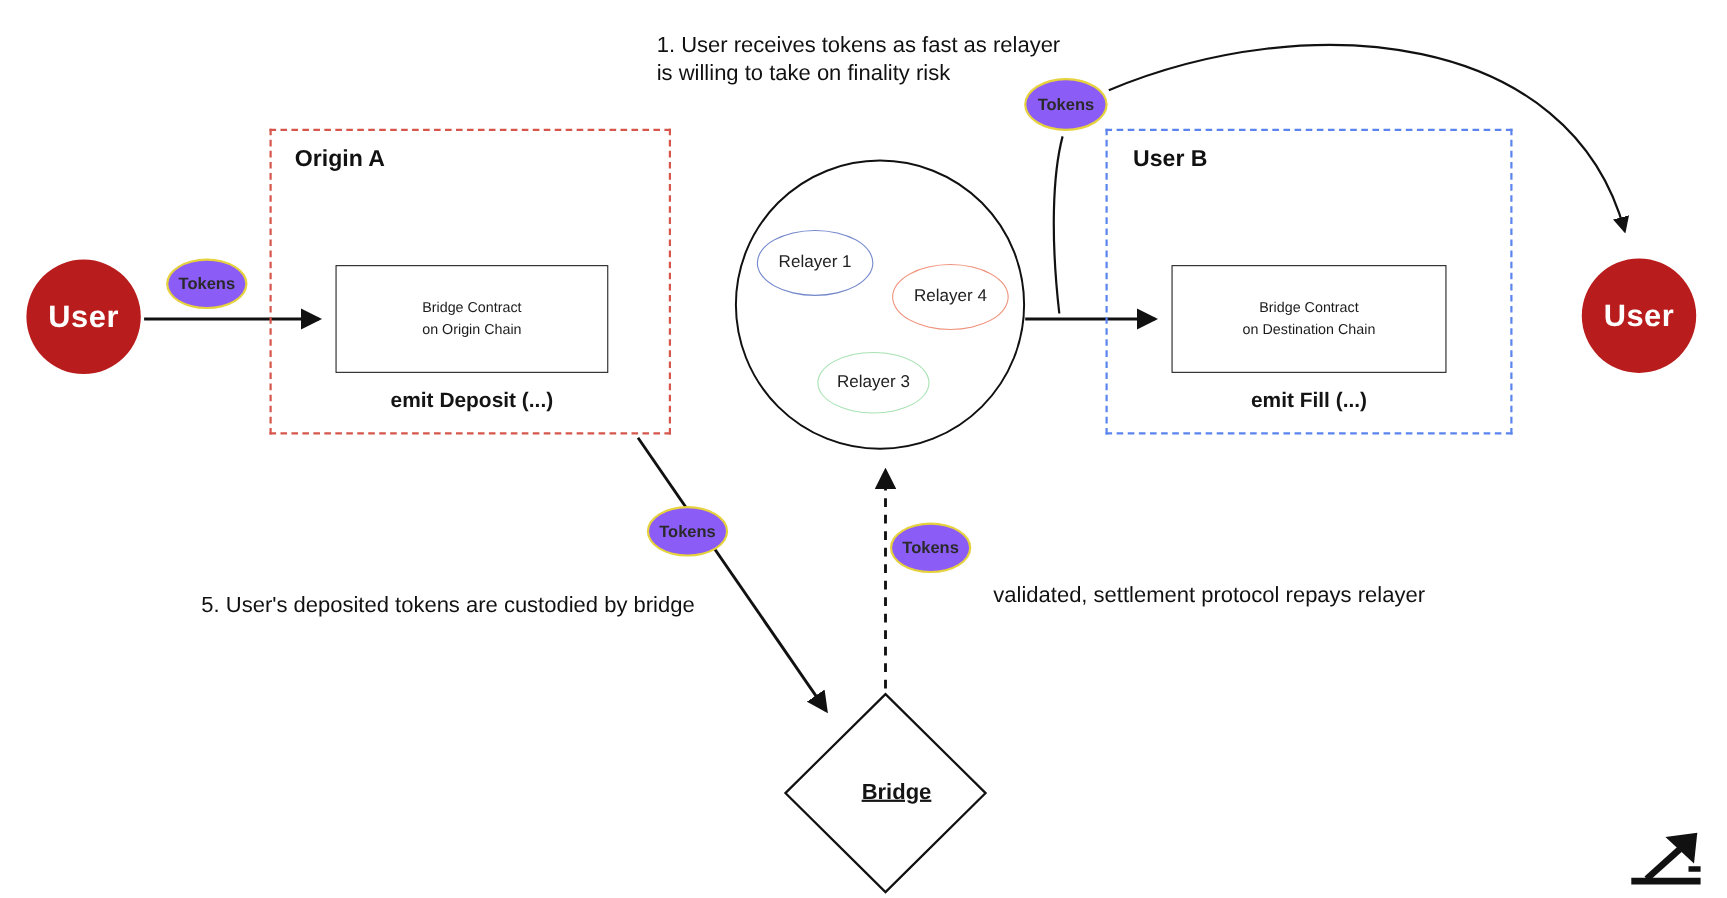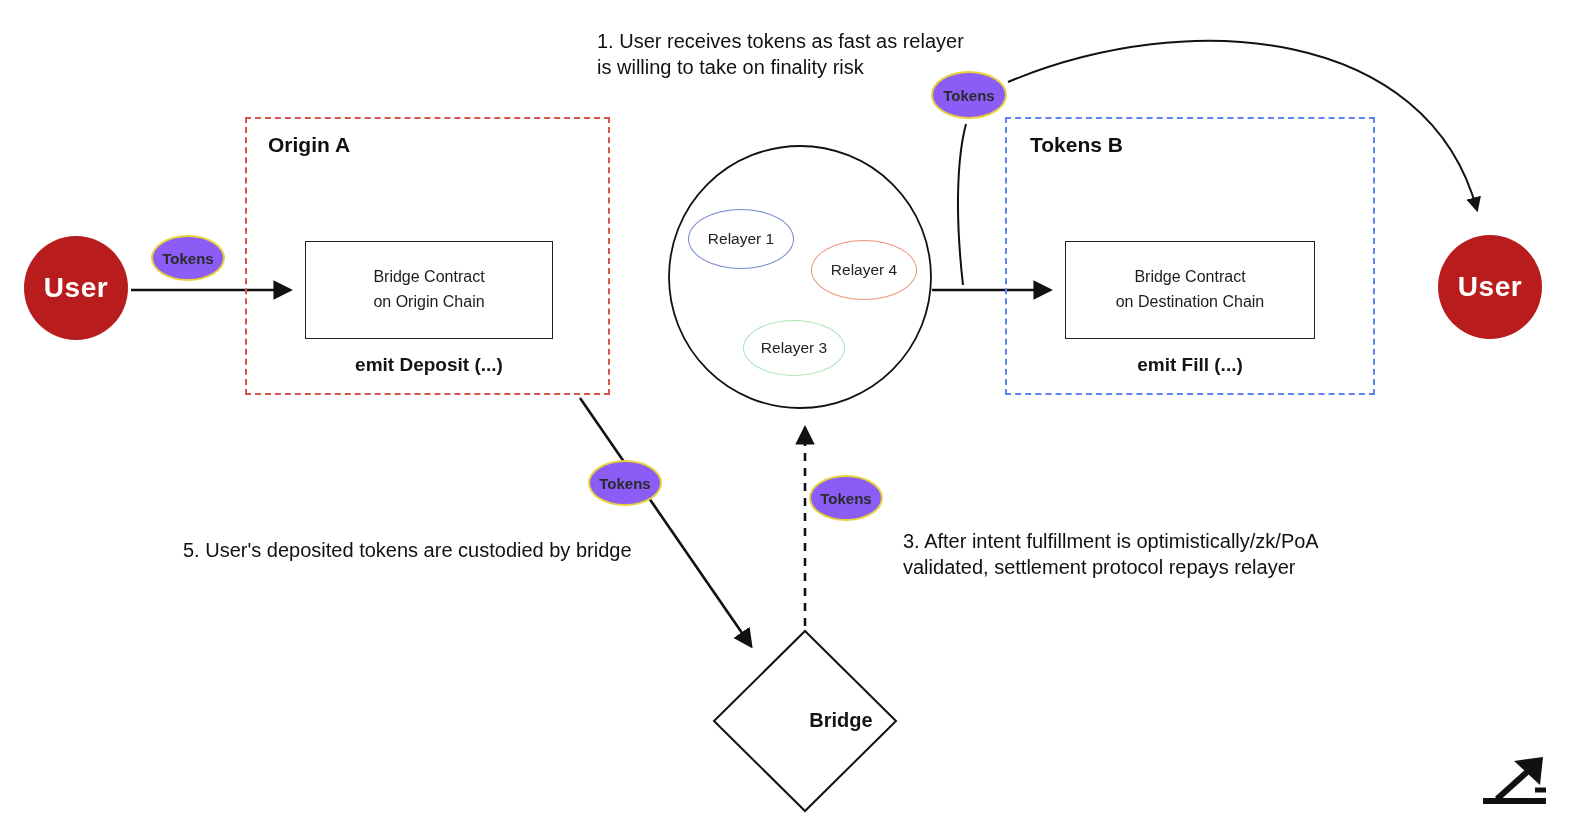--- a/index.html
+++ b/index.html
@@ -19,21 +19,21 @@
     display:flex;align-items:center;justify-content:center;
     font-size:15px;font-weight:600;color:#2a2a2a;box-sizing:border-box;
   }
   .chain-box{border:2px dashed;box-sizing:border-box;}
   .chain-box.a{border-color:#d6564b;}
   .chain-box.b{border-color:#5b84ee;}
   .chain-label{font-size:21px;font-weight:700;color:#111;}
   .contract-box{
     border:1.6px solid #222;background:#fff;box-sizing:border-box;
     display:flex;flex-direction:column;align-items:center;justify-content:center;
-    font-size:16px;font-weight:500;line-height:1.55;text-align:center;color:#1c1c1c;
+    font-size:13px;font-weight:500;line-height:1.55;text-align:center;color:#1c1c1c;
   }
   .emit-label{font-size:19px;font-weight:600;text-align:center;color:#141414;}
   .relayer{
     border:1.8px solid;border-radius:50%;background:transparent;box-sizing:border-box;
     display:flex;align-items:center;justify-content:center;
     font-size:15.5px;font-weight:500;color:#222;
   }
   .relayer.r1{border-color:#7488cc;}
   .relayer.r2{border-color:#f0937c;}
   .relayer.r3{border-color:#a9e3b4;}
@@ -91,33 +91,32 @@
 <div class="abs relayer r3" style="left:743px;top:320px;width:102px;height:56px;">Relayer 3</div>
 
 <div class="abs note" style="left:597px;top:28px;">
   <div>1. User receives tokens as fast as relayer</div>
   <div>is willing to take on finality risk</div>
 </div>
 
 <div class="abs tokens-badge" style="left:931px;top:71px;width:76px;height:48px;">Tokens</div>
 
 <div class="abs chain-box b" style="left:1005px;top:117px;width:370px;height:278px;"></div>
-<div class="abs chain-label" style="left:1030px;top:133px;">Tokens B</div>
+<div class="abs chain-label" style="left:1030px;top:133px;">User B</div>
 <div class="abs contract-box" style="left:1065px;top:241px;width:250px;height:98px;">
   <span>Bridge Contract</span>
   <span>on Destination Chain</span>
 </div>
 <div class="abs emit-label" style="left:1065px;top:354px;width:250px;">emit Fill (...)</div>
 
 <div class="abs user-circle" style="left:1438px;top:235px;">User</div>
 
 <div class="abs tokens-badge" style="left:588px;top:460px;width:74px;height:46px;">Tokens</div>
 
 <div class="abs tokens-badge" style="left:809px;top:475px;width:74px;height:46px;">Tokens</div>
 
 <div class="abs note" style="left:183px;top:537px;">5. User's deposited tokens are custodied by bridge</div>
 
 <div class="abs note" style="left:903px;top:528px;">
-  <div>3. After intent fulfillment is optimistically/zk/PoA</div>
   <div>validated, settlement protocol repays relayer</div>
 </div>
 
-<div class="abs bridge-label" style="left:781px;top:709px;width:120px;">Bridge</div>
+<div class="abs bridge-label" style="left:755px;top:709px;width:120px;text-decoration:underline;">Bridge</div>
 
 </body></html>

